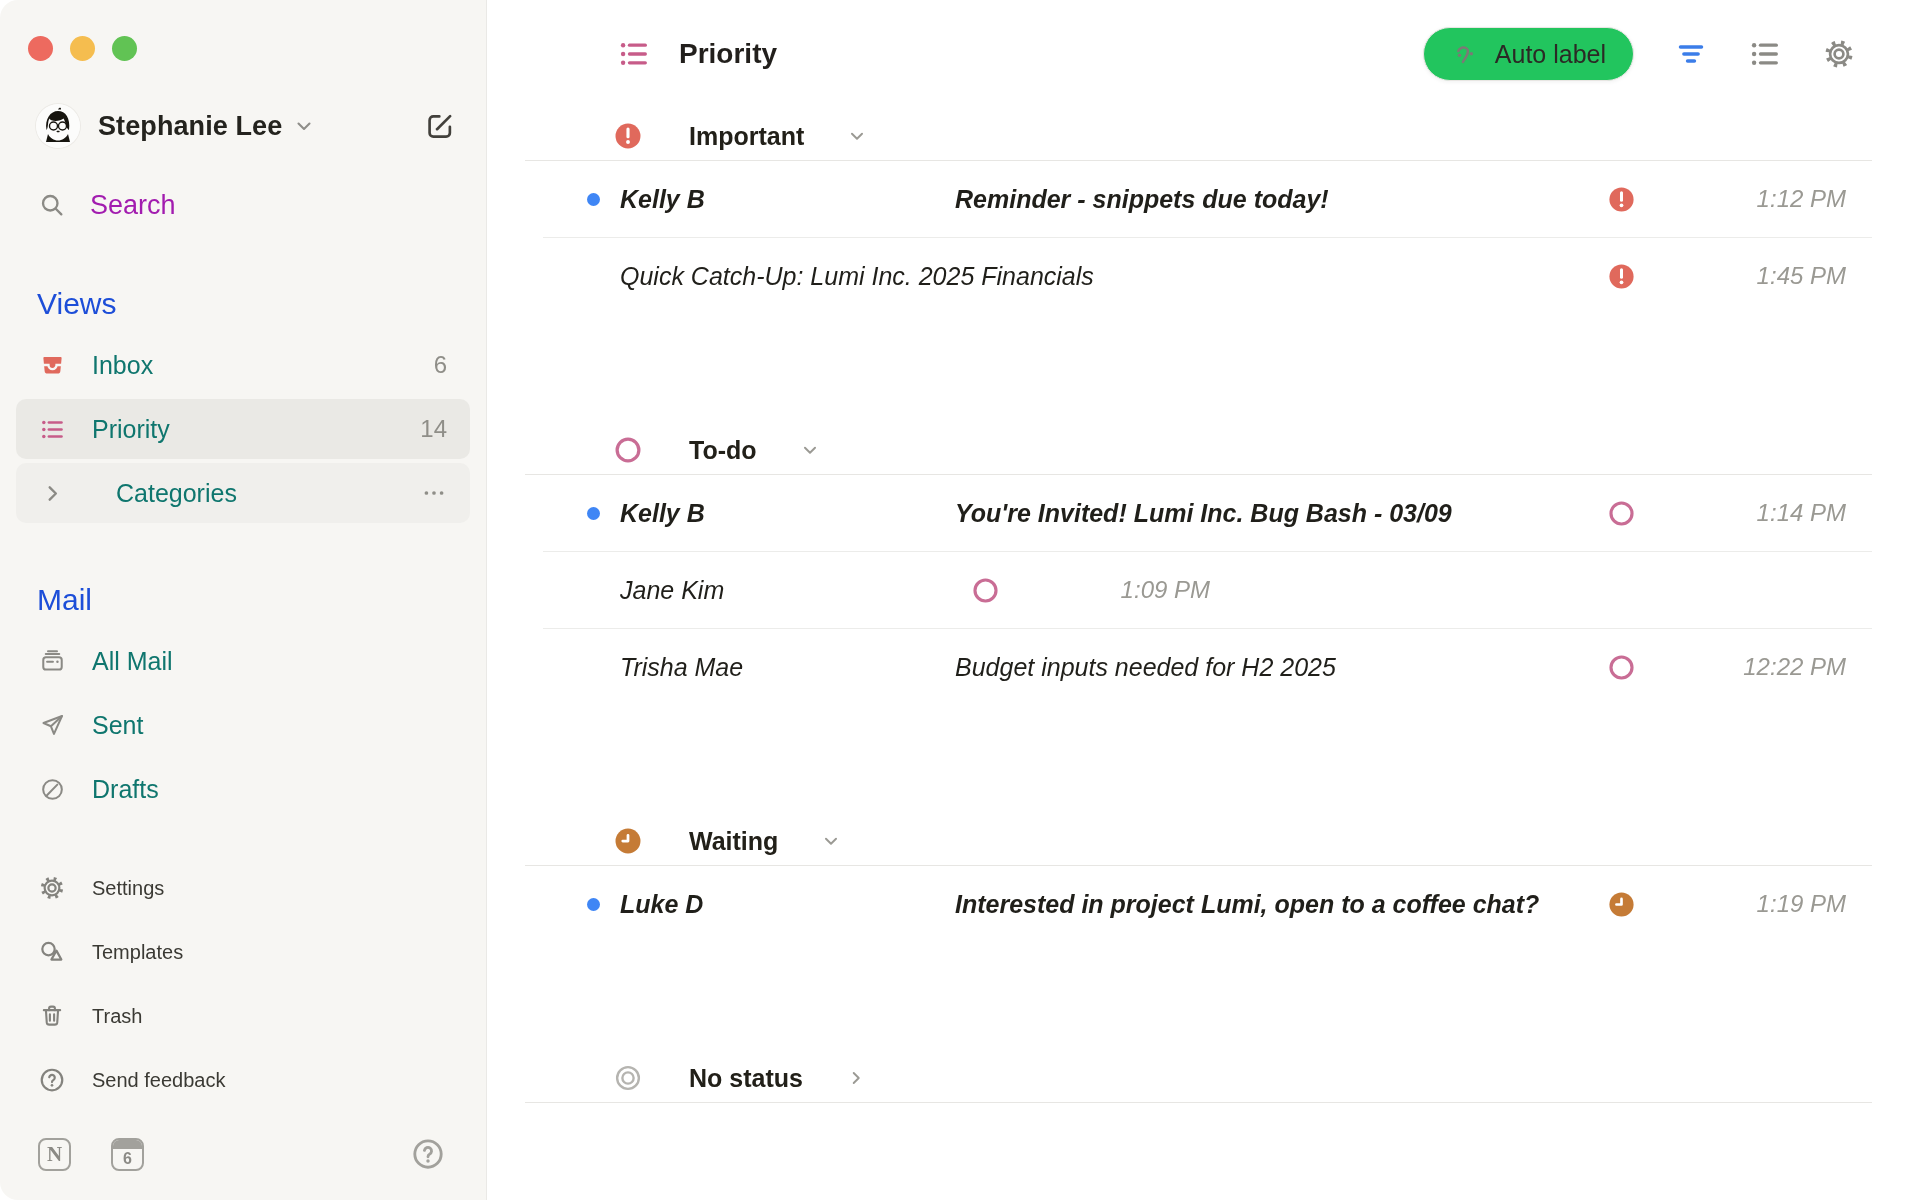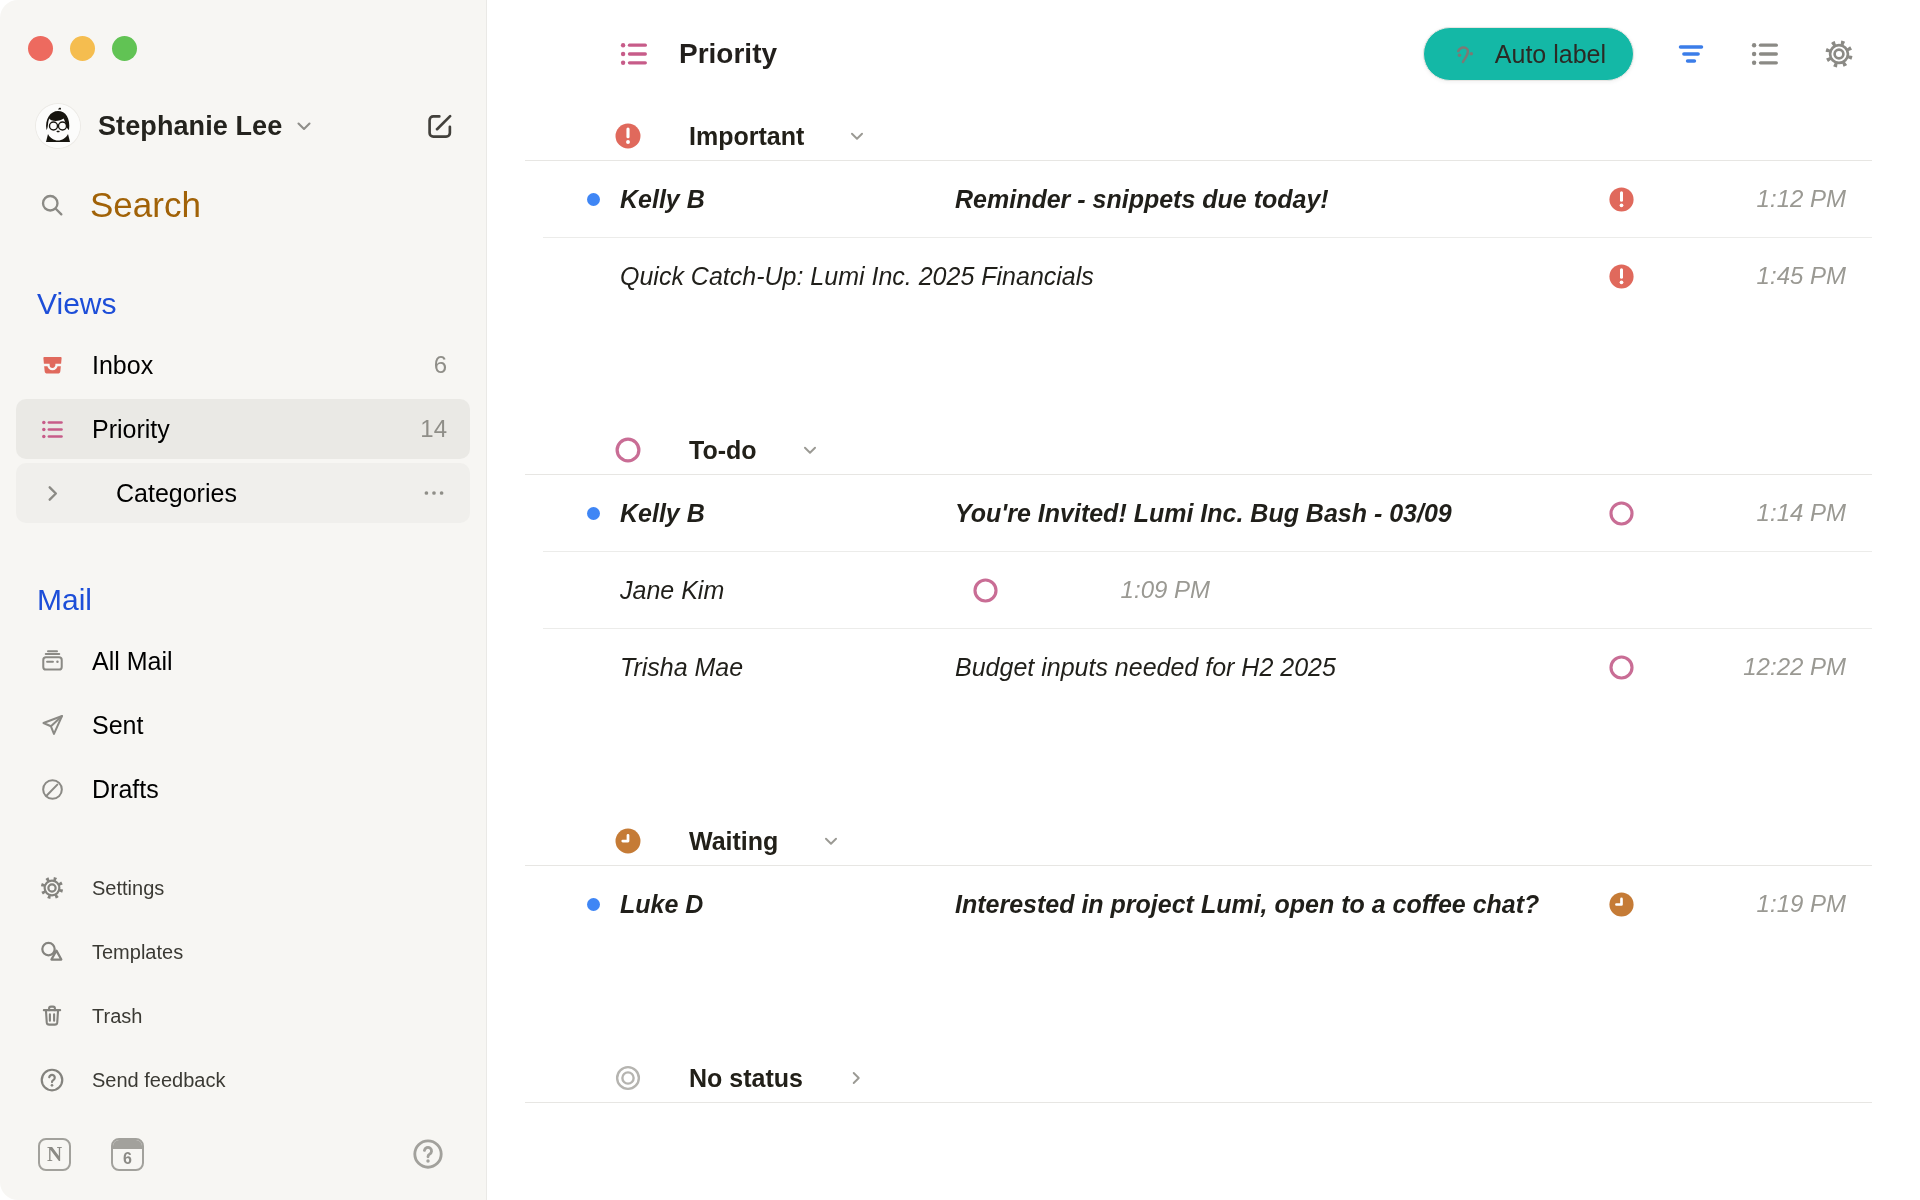--- a/index.html
+++ b/index.html
@@ -16,30 +16,30 @@
 
   .account-row { display:flex; align-items:center; margin:42px 30px 0 36px; height:46px; }
   .avatar { width:44px; height:44px; border-radius:50%; overflow:hidden; flex:none; background:#fcfcfb; box-shadow:0 0 0 1px #eceae6; }
   .avatar svg { width:100%; height:100%; display:block; }
   .account-name { margin-left:18px; font-size:27px; font-weight:700; color:#24231e; letter-spacing:.1px; }
   .acc-chev { margin-left:10px; width:24px; height:24px; color:#8f8e89; }
   .compose { margin-left:auto; width:32px; height:32px; color:#42403b; background:none; border:none; cursor:pointer; }
 
   .search-row { display:flex; align-items:center; margin:38px 30px 0 38px; height:36px; cursor:pointer; }
   .search-row .icon { width:28px; height:28px; color:#8b8a85; }
-  .search-label { margin-left:24px; font-size:35px; color:#a16207; }
+  .search-label { margin-left:24px; font-size:27px; color:#a21caf; }
 
   .section-label { font-size:30px; font-weight:400; color:#1d4ed8; margin-left:37px; }
   .lbl-views { margin-top:64px; margin-bottom:12px; }
   .lbl-mail  { margin-top:58px; margin-bottom:12px; }
 
   .nav-item { display:flex; align-items:center; height:60px; margin:2px 16px; padding:0 23px;
               border-radius:10px; cursor:pointer; }
   .nav-item .icon { width:27px; height:27px; flex:none; }
-  .nav-item .nav-label { margin-left:26px; font-size:25px; color:#000000; font-weight:500; }
+  .nav-item .nav-label { margin-left:26px; font-size:25px; color:#0f766e; font-weight:500; }
   .nav-item .nav-count { margin-left:auto; font-size:24px; color:#8f8e88; font-weight:400; }
   .nav-item.selected { background:#eae9e5; }
   .nav-item.hovered  { background:#f0efec;gap:24px; }
   .icon-inbox { color:#e0695c; }
   .icon-priority-pink { color:#c75c89; }
   .icon-gray { color:#8b8a85; }
   .trailing-icon { margin-left:auto; width:26px; height:26px; color:#8f8e88; cursor:pointer; }
 
   .side-footer { margin-top:auto; }
   .footer-item { display:flex; align-items:center; height:64px; padding:0 38px; cursor:pointer; }
@@ -57,21 +57,21 @@
                         font-size:16px; font-weight:700; color:#8b8a85; }
   .badge-help { margin-left:auto; width:36px; height:36px; color:#a2a19c; cursor:pointer; }
 
   
   .main { flex:1; background:#ffffff; display:flex; flex-direction:column; }
   .topbar { height:98px; display:flex; align-items:center; padding:10px 64px 0 130px; }
   .title-icon { width:34px; height:34px; color:#c75c89; }
   .page-title { margin-left:28px; font-size:28px; font-weight:700; color:#221f1c; }
   .topbar-right { margin-left:auto; display:flex; align-items:center; gap:40px; }
   .auto-label { display:flex; align-items:center; gap:15px; height:54px; padding:0 27px;
-                border:1px solid #e8e6e3; border-radius:28px; background:#14b8a6;
+                border:1px solid #e8e6e3; border-radius:28px; background:#22c55e;
                 box-shadow:0 1px 4px rgba(0,0,0,.06); cursor:pointer; }
   .auto-label .icon { width:29px; height:29px; color:#7b7a75; }
   .auto-label-text { font-size:25px; font-weight:500; color:#2b2a25; }
   .tb-btn { width:34px; height:34px; background:none; border:none; cursor:pointer; padding:0; }
   .tb-btn .icon { width:34px; height:34px; display:block; }
   .icon-filter { color:#3b7de9; }
 
   .content { flex:1; padding:0 48px 0 38px; overflow:hidden; }
   .group { }
   .group + .group { margin-top:0; }

